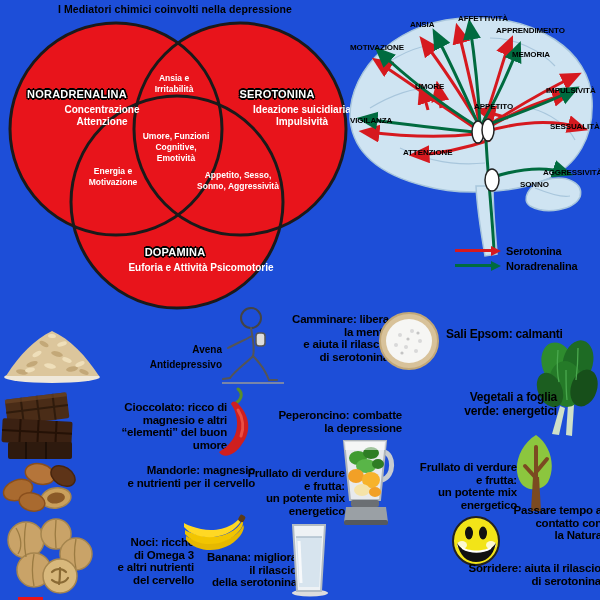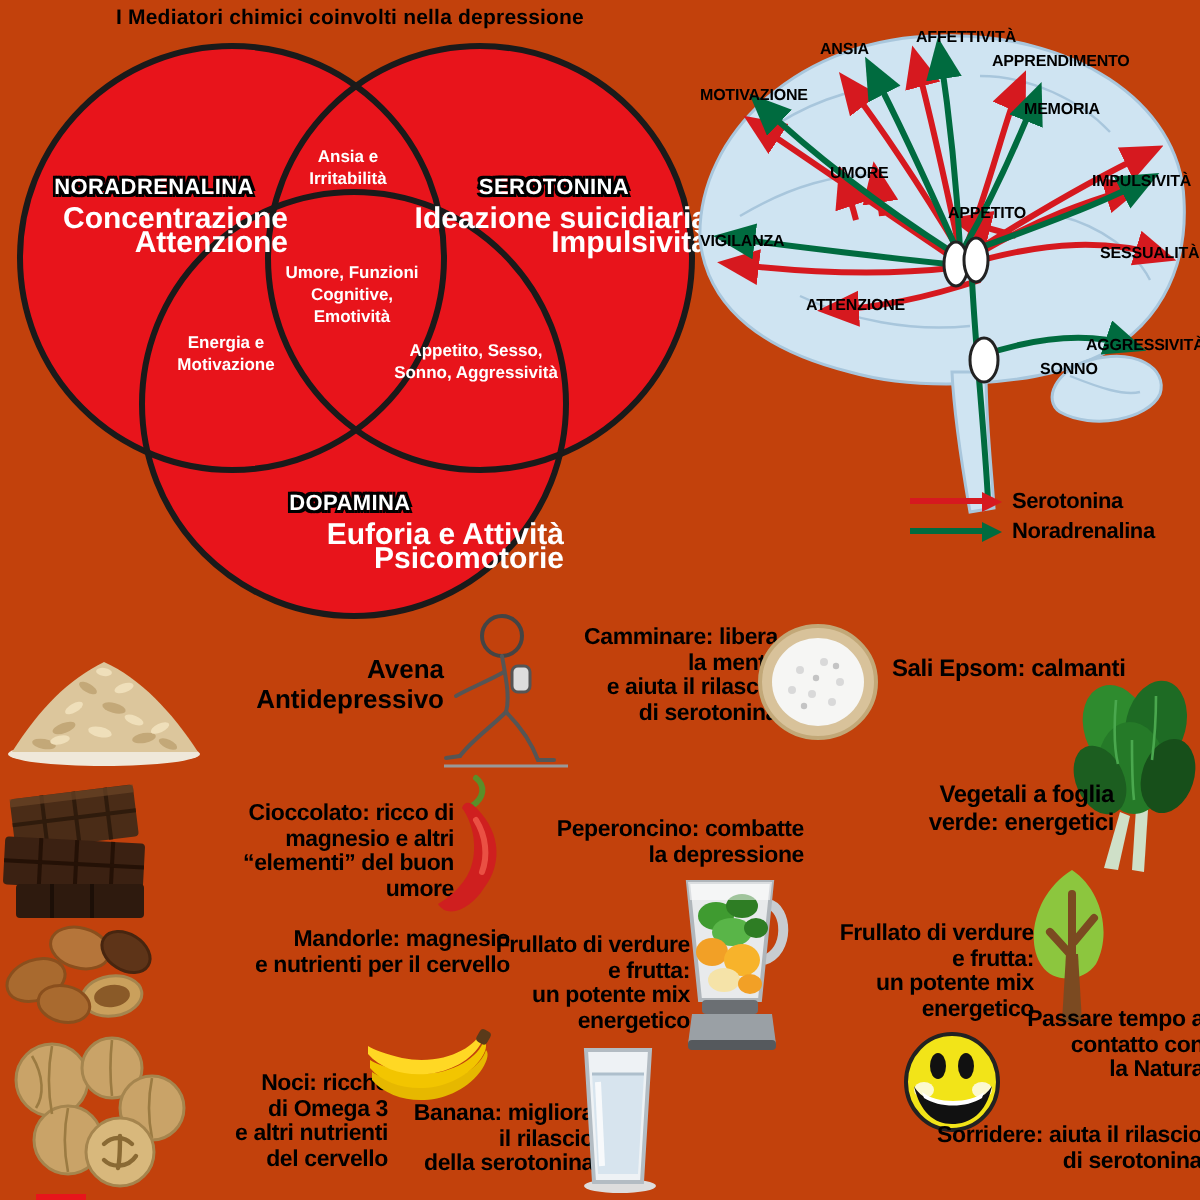--- a/index.html
+++ b/index.html
@@ -1,36 +1,36 @@
 <!DOCTYPE html>
 <html><head>
 <meta charset="utf-8">
 <style>
   html,body{margin:0;padding:0;background:#fff;}
-  .stage{position:relative;width:600px;height:600px;background:#c2410c;overflow:hidden;
+  .stage{position:relative;width:600px;height:600px;background:#1d4ed8;overflow:hidden;
          font-family:"Liberation Sans",sans-serif;color:#000;}
   .abs{position:absolute;}
   .pre{white-space:pre-line;text-align:right;}
   
   .venn-title{left:0;top:3px;width:350px;text-align:center;font-size:10.5px;font-weight:bold;letter-spacing:.1px;}
   .v-name{font-weight:bold;font-size:11px;color:#fff;text-align:center;letter-spacing:.2px;
           text-shadow:-1.4px -1.4px 0 #000,1.4px -1.4px 0 #000,-1.4px 1.4px 0 #000,1.4px 1.4px 0 #000,0 1.6px 0 #000,0 -1.6px 0 #000;}
-  .v-sub{font-weight:bold;font-size:15px;line-height:11.5px;color:#fff;}
+  .v-sub{font-weight:bold;font-size:10px;line-height:11.5px;color:#fff;text-align:center;margin-left:25px;}
   .v-small{font-weight:bold;font-size:8.5px;line-height:11px;color:#fff;text-align:center;}
   
   .b-label{font-size:8px;font-weight:bold;letter-spacing:-.1px;white-space:nowrap;}
   .legend-row{display:flex;align-items:center;height:15px;}
   .leg-shaft{width:36px;height:3px;}
   .leg-head{width:0;height:0;border-top:5px solid transparent;border-bottom:5px solid transparent;}
   .leg-red .leg-shaft{background:#d6191f;} .leg-red .leg-head{border-left:10px solid #d6191f;}
   .leg-green .leg-shaft{background:#006b3f;} .leg-green .leg-head{border-left:10px solid #006b3f;}
   .leg-label{font-size:11px;font-weight:bold;margin-left:5px;letter-spacing:-.2px;}
   
   .tip-text{font-weight:bold;font-size:11.5px;line-height:12.5px;letter-spacing:-.2px;}
-  .t-avena{font-size:13px;line-height:15px;letter-spacing:0;}
+  .t-avena{font-size:10px;line-height:15px;letter-spacing:0;margin-top:15px;}
   .t-sali,.t-vegetali{font-size:12px;line-height:13.5px;}
 </style>
 </head>
 <body>
 
 <div class="stage">
 
   <div class="abs venn-title">I Mediatori chimici coinvolti nella depressione</div>
 
   <svg class="abs" style="left:0;top:0" width="350" height="312" viewBox="0 0 350 312">

